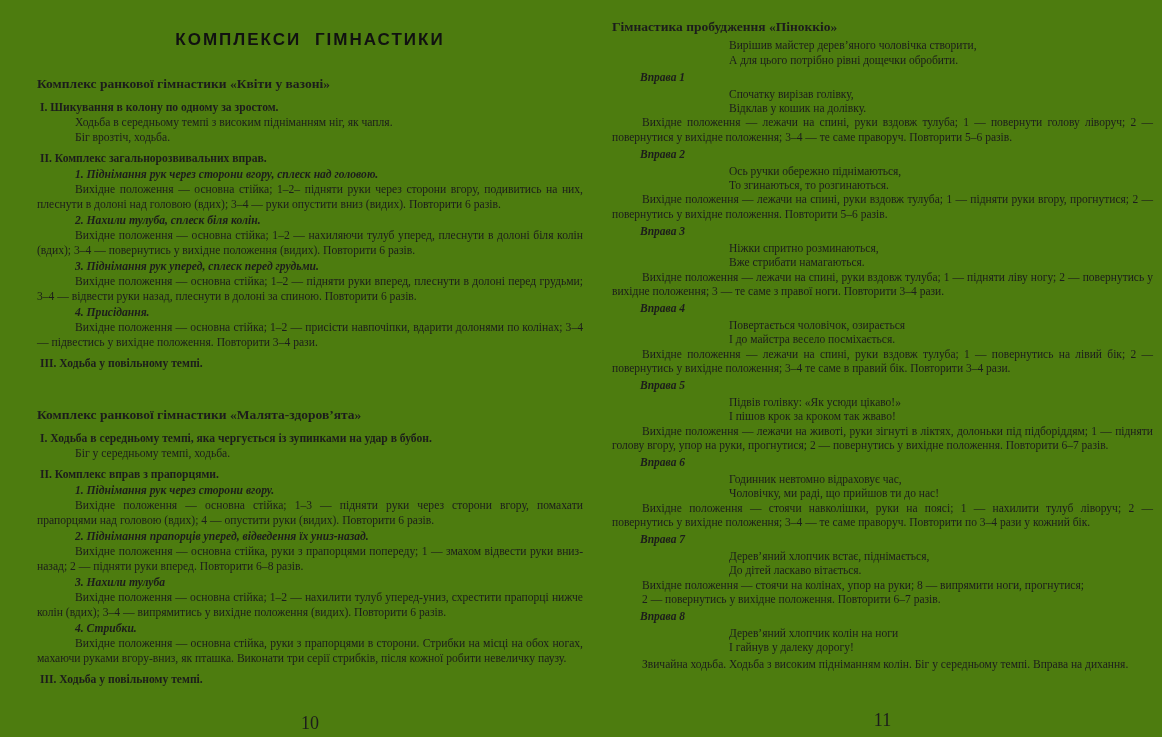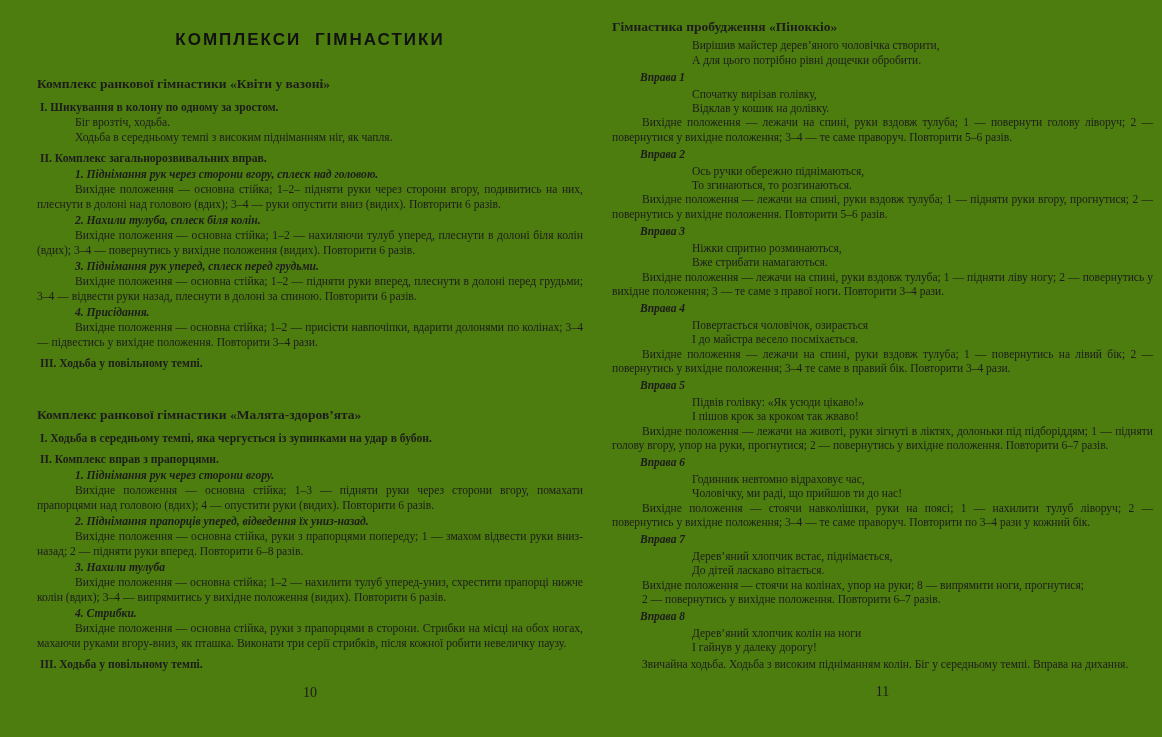--- a/index.html
+++ b/index.html
@@ -12,52 +12,53 @@
               font-weight:700;font-size:17px;letter-spacing:2px;word-spacing:7px;color:#111;}
   .page-left .section{font-size:11.6px;line-height:15px;}
   .section-heading{font-weight:700;font-size:13.5px;text-align:left;margin:0 0 9px;}
   .section-1{margin-top:26px;}
   .section-2{margin-top:36px;}
   .roman{font-weight:700;margin:6px 0 0 3px;}
   .plain-line{margin-left:38px;}
   .ex-title{font-weight:700;font-style:italic;margin-left:38px;margin-top:1px;}
   .para{text-align:justify;text-indent:38px;}
   .rp-heading{margin-top:20px;font-weight:700;font-size:13.5px;text-align:left;margin-bottom:4px;}
-  .poem{margin-left:80px;}
+  .poem{margin-left:117px;}
   .vprava{font-weight:700;font-style:italic;margin:3px 0 2px 28px;}
   .rpara{text-align:justify;text-indent:30px;}
   .closing{margin-top:2px;}
-  .pagenum{position:absolute;top:685px;left:0;width:100%;text-align:center;font-size:14px;font-family:Liberation Serif, serif;}
+  .pagenum{position:absolute;top:713px;left:0;width:100%;text-align:center;font-size:18px;font-family:Liberation Serif, serif;}
 </style>
 </head>
 <body>
 
 <div class="spread">
   <div class="page page-left">
     <div class="main-title">КОМПЛЕКСИ ГІМНАСТИКИ</div>
     <div id="left-sections">
         <div class="section section-1">
           <div class="section-heading">Комплекс ранкової гімнастики «Квіти у вазоні»</div>
           <div class="roman">І. Шикування в колону по одному за зростом.</div>
+          <div class="plain-line">Ходьба в середньому темпі з високим підніманням ніг, як чапля.</div>
           <div class="plain-line">Біг врозтіч, ходьба.</div>
-          <div class="plain-line">Ходьба в середньому темпі з високим підніманням ніг, як чапля.</div>
           <div class="roman">ІІ. Комплекс загальнорозвивальних вправ.</div>
           <div class="ex-title">1. Піднімання рук через сторони вгору, сплеск над головою.</div>
           <div class="para">Вихідне положення — основна стійка; 1–2– підняти руки через сторони вгору, подивитись на них, плеснути в долоні над головою (вдих); 3–4 — руки опустити вниз (видих). Повторити 6 разів.</div>
           <div class="ex-title">2. Нахили тулуба, сплеск біля колін.</div>
           <div class="para">Вихідне положення — основна стійка; 1–2 — нахиляючи тулуб уперед, плеснути в долоні біля колін (вдих); 3–4 — повернутись у вихідне положення (видих). Повторити 6 разів.</div>
           <div class="ex-title">3. Піднімання рук уперед, сплеск перед грудьми.</div>
           <div class="para">Вихідне положення — основна стійка; 1–2 — підняти руки вперед, плеснути в долоні перед грудьми; 3–4 — відвести руки назад, плеснути в долоні за спиною. Повторити 6 разів.</div>
           <div class="ex-title">4. Присідання.</div>
           <div class="para">Вихідне положення — основна стійка; 1–2 — присісти навпочіпки, вдарити долонями по колінах; 3–4 — підвестись у вихідне положення. Повторити 3–4 рази.</div>
           <div class="roman">ІІІ. Ходьба у повільному темпі.</div>
         </div>
         <div class="section section-2">
           <div class="section-heading">Комплекс ранкової гімнастики «Малята-здоров’ята»</div>
           <div class="roman">І. Ходьба в середньому темпі, яка чергується із зупинками на удар в бубон.</div>
+          <div class="plain-line">Біг у середньому темпі, ходьба.</div>
           <div class="roman">ІІ. Комплекс вправ з прапорцями.</div>
           <div class="ex-title">1. Піднімання рук через сторони вгору.</div>
           <div class="para">Вихідне положення — основна стійка; 1–3 — підняти руки через сторони вгору, помахати прапорцями над головою (вдих); 4 — опустити руки (видих). Повторити 6 разів.</div>
           <div class="ex-title">2. Піднімання прапорців уперед, відведення їх униз-назад.</div>
           <div class="para">Вихідне положення — основна стійка, руки з прапорцями попереду; 1 — змахом відвести руки вниз-назад; 2 — підняти руки вперед. Повторити 6–8 разів.</div>
           <div class="ex-title">3. Нахили тулуба</div>
           <div class="para">Вихідне положення — основна стійка; 1–2 — нахилити тулуб уперед-униз, схрестити прапорці нижче колін (вдих); 3–4 — випрямитись у вихідне положення (видих). Повторити 6 разів.</div>
           <div class="ex-title">4. Стрибки.</div>
           <div class="para">Вихідне положення — основна стійка, руки з прапорцями в сторони. Стрибки на місці на обох ногах, махаючи руками вгору-вниз, як пташка. Виконати три серії стрибків, після кожної робити невеличку паузу.</div>
           <div class="roman">ІІІ. Ходьба у повільному темпі.</div>

